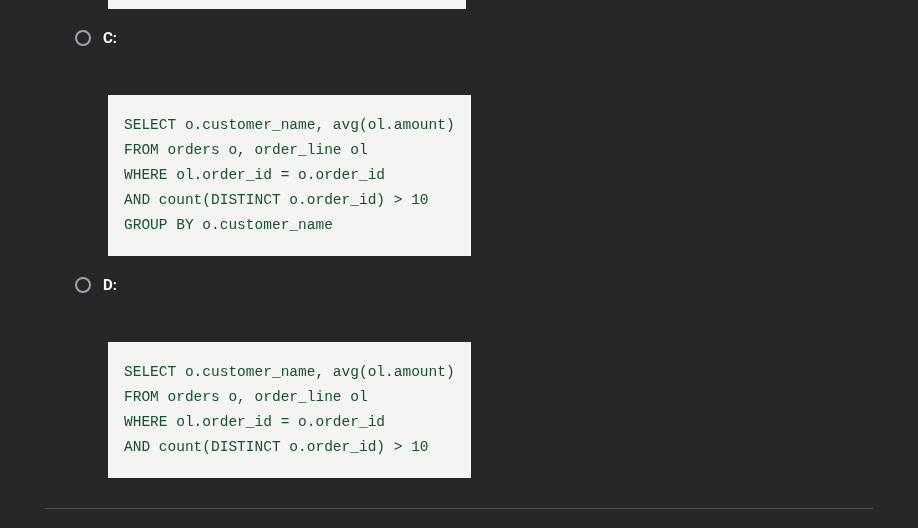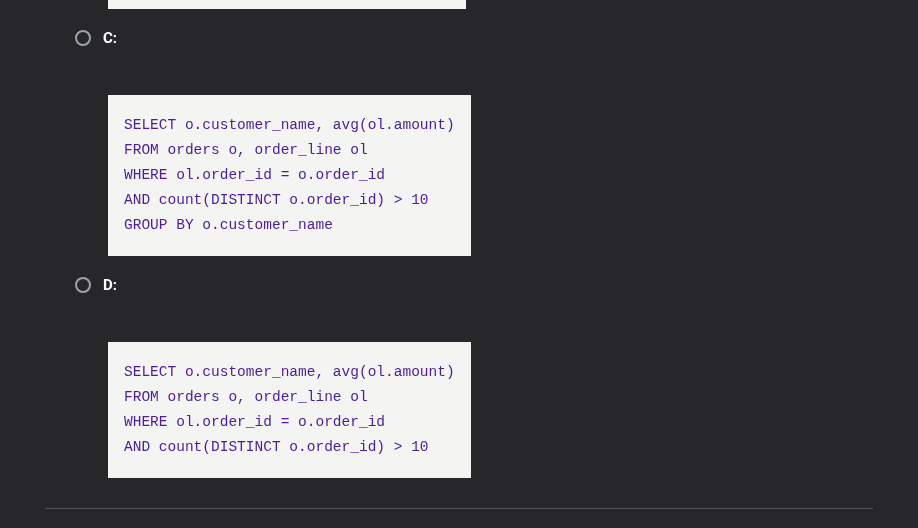--- a/index.html
+++ b/index.html
@@ -49,21 +49,21 @@
   }
   .option-label {
     font-weight: 700;
     color: #ffffff;
     font-size: 15px;
   }
   .code-block {
     margin-left: 33px;
     margin-top: 48px;
     background: #f4f4f2;
-    color: #4c1d95;
+    color: #14532d;
     font-family: "SFMono-Regular", Consolas, "Liberation Mono", Menlo, monospace;
     font-size: 14.5px;
     line-height: 25px;
     padding: 18px 16px 18px 16px;
     white-space: pre;
     width: fit-content;
     min-width: 350px;
     box-sizing: border-box;
   }
   .hr {

